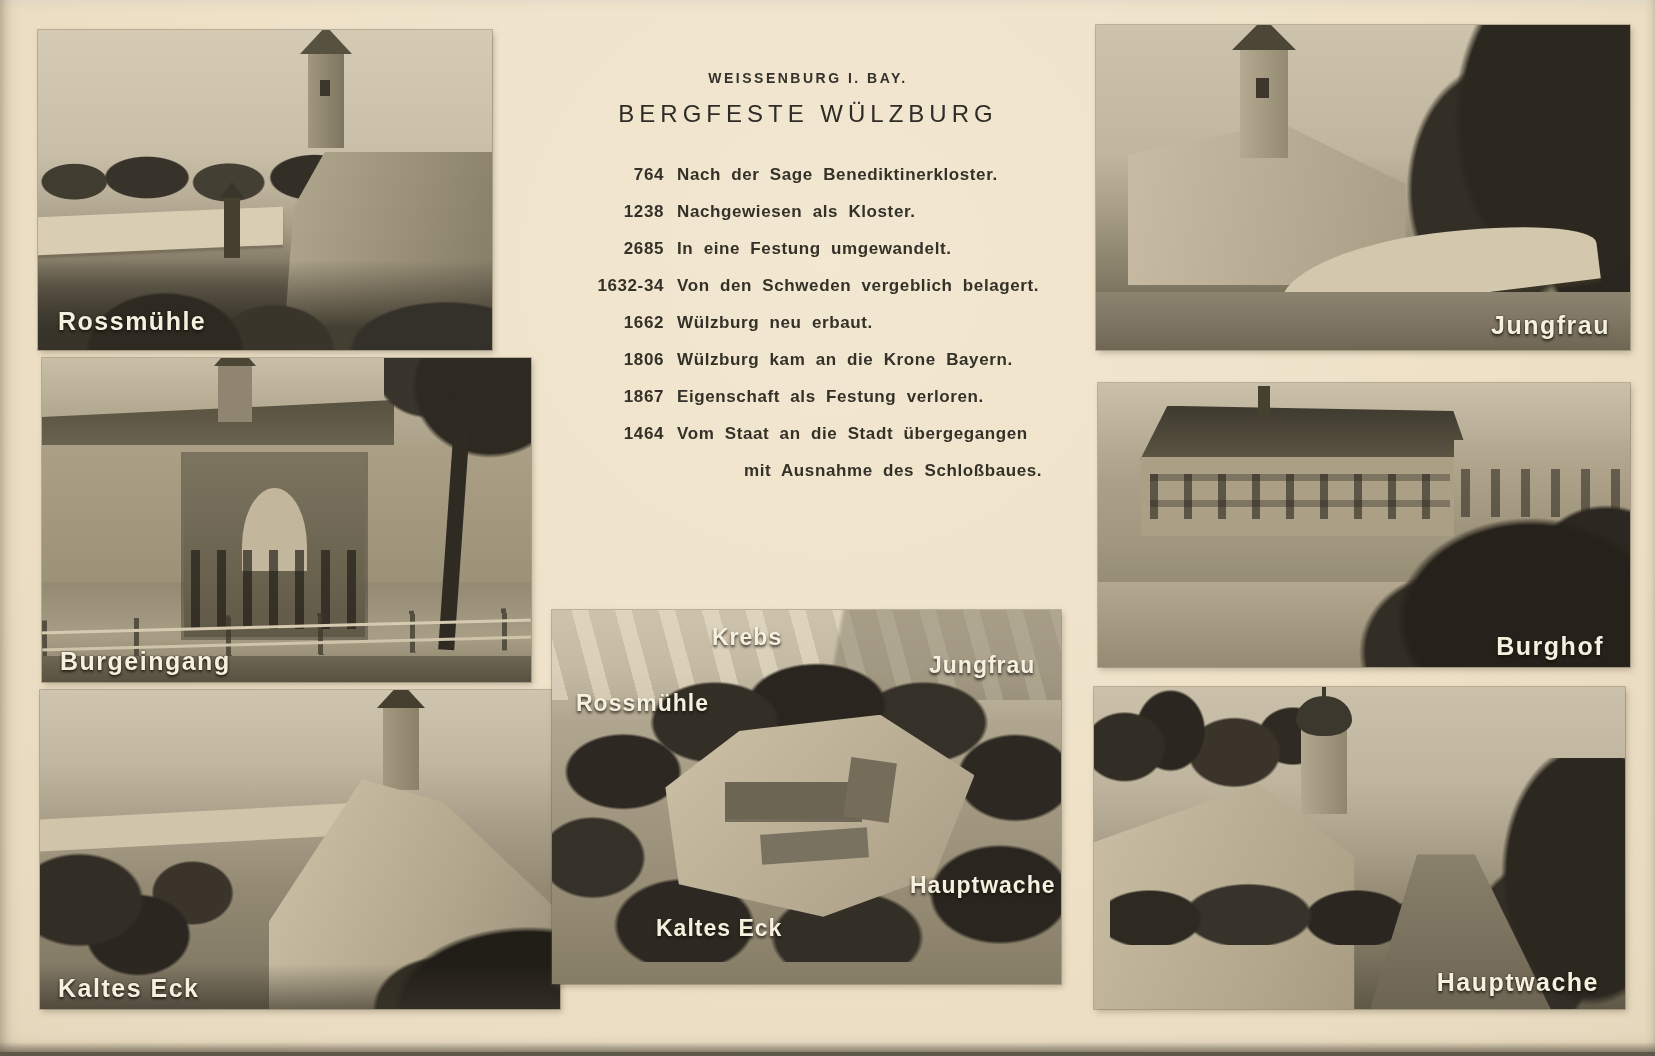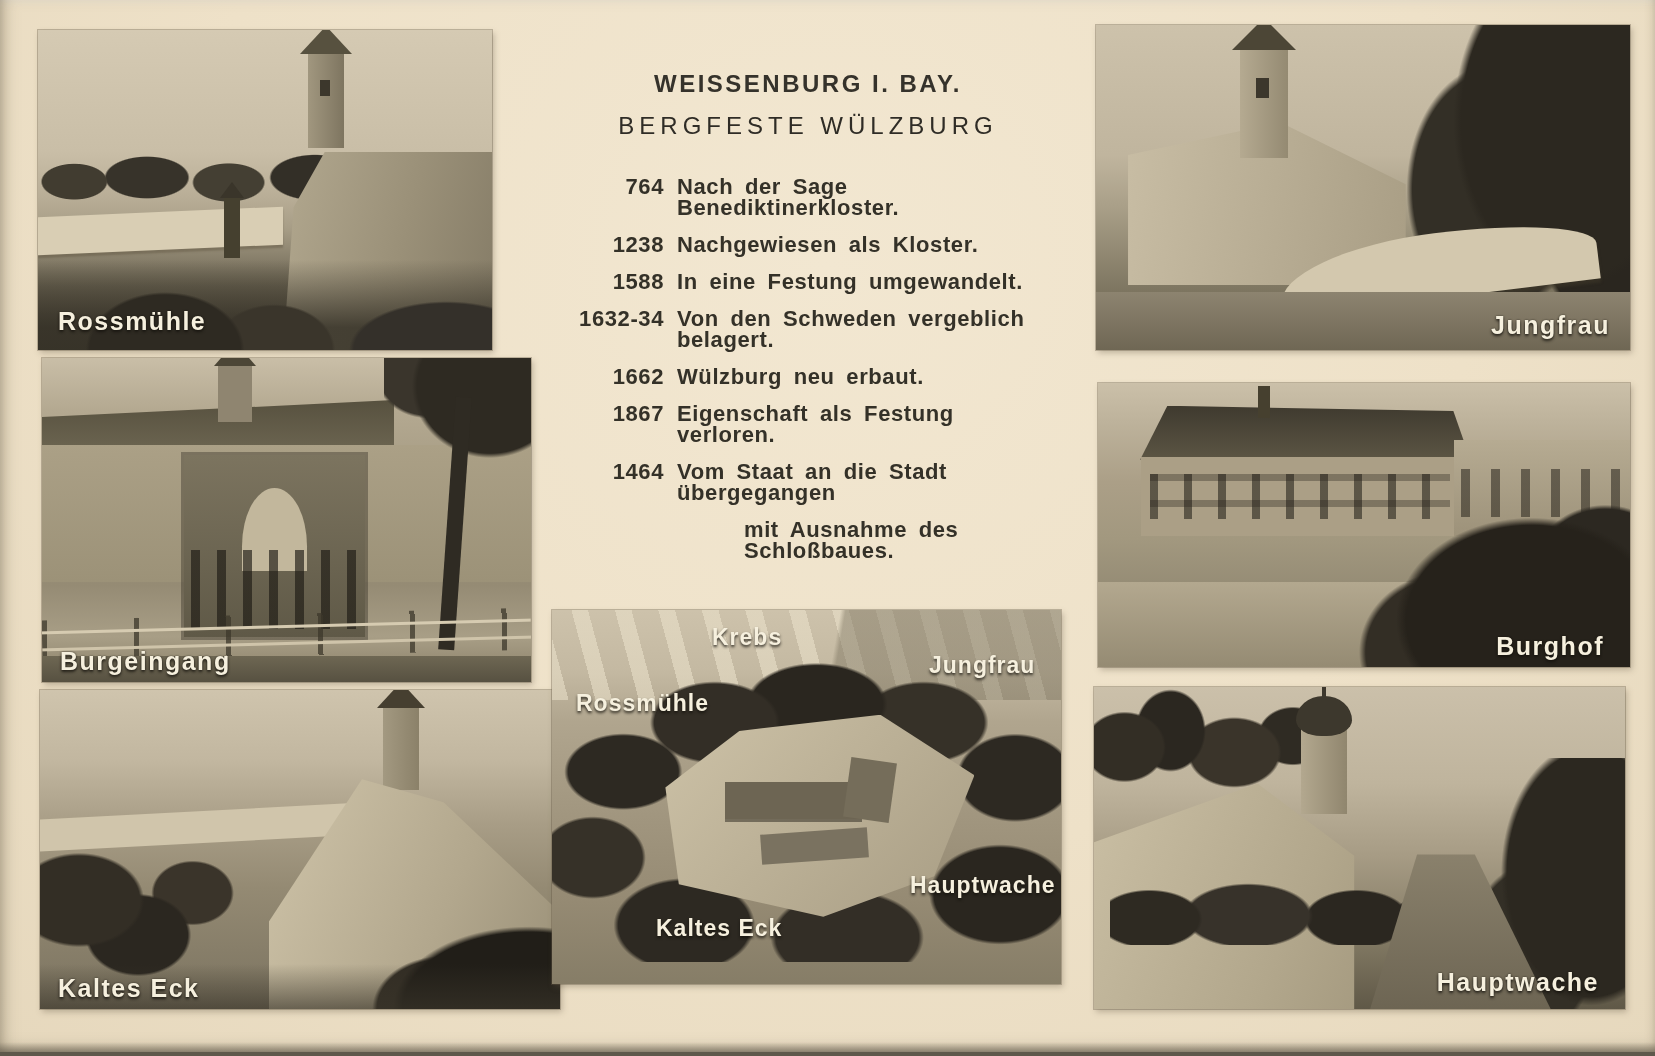--- a/index.html
+++ b/index.html
@@ -179,25 +179,25 @@
   #p7 .fortwall{left:17%;top:28%;width:66%;height:54%;
       background:linear-gradient(135deg,#cfc4a9,#a89d84);
       clip-path:polygon(8% 36%,30% 8%,72% 0,100% 30%,88% 80%,55% 100%,12% 84%);
       box-shadow:0 0 0 2px rgba(60,54,42,.3);}
   #p7 .b1{left:34%;top:46%;width:27%;height:10%;background:#6d6553;box-shadow:0 3px 0 rgba(40,36,28,.5);}
   #p7 .b2{left:41%;top:59%;width:21%;height:8%;background:#7a7260;transform:rotate(-4deg);}
   #p7 .b3{left:58%;top:40%;width:9%;height:16%;background:#756d5a;transform:rotate(8deg);}
 
   
   .center-text{position:absolute;left:572px;top:70px;width:472px;color:#33302a;}
-  .t1{text-align:center;font-size:24px;font-weight:700;letter-spacing:2.5px;color:#35322b;}
+  .t1{text-align:center;font-size:14px;font-weight:700;letter-spacing:2.5px;color:#35322b;}
   .t2{text-align:center;font-size:24px;font-weight:400;letter-spacing:5px;margin-top:14px;color:#2f2c26;}
   .history{margin-top:36px;}
-  .hrow{display:flex;margin-bottom:16px;line-height:21px;font-size:22px;font-weight:700;
-        letter-spacing:.6px;word-spacing:5px;color:#343128;}
+  .hrow{display:flex;margin-bottom:16px;line-height:21px;font-size:17px;font-weight:700;
+        letter-spacing:.6px;word-spacing:5px;color:#343128;align-items:center;}
   .hrow .yr{width:92px;text-align:right;flex:0 0 auto;}
   .hrow .tx{margin-left:13px;}
   .hrow.cont .tx{margin-left:80px;}
 
   
   .scan-bottom{position:absolute;left:0;bottom:0;width:100%;height:14px;
       background:linear-gradient(180deg,rgba(96,89,74,0),rgba(96,89,74,.75));}
   .scan-bottom-line{position:absolute;left:0;bottom:0;width:100%;height:4px;background:#5e584b;}
 </style>
 </head>
@@ -286,30 +286,34 @@
     <div class="history">
       <div class="hrow">
         <span class="yr">764</span>
         <span class="tx">Nach der Sage Benediktinerkloster.</span>
       </div>
       <div class="hrow">
         <span class="yr">1238</span>
         <span class="tx">Nachgewiesen als Kloster.</span>
       </div>
       <div class="hrow">
-        <span class="yr">1588</span>
+        <span class="yr">2685</span>
         <span class="tx">In eine Festung umgewandelt.</span>
       </div>
       <div class="hrow">
         <span class="yr">1632-34</span>
         <span class="tx">Von den Schweden vergeblich belagert.</span>
       </div>
       <div class="hrow">
         <span class="yr">1662</span>
         <span class="tx">Wülzburg neu erbaut.</span>
+      </div>
+      <div class="hrow">
+        <span class="yr">1806</span>
+        <span class="tx">Wülzburg kam an die Krone Bayern.</span>
       </div>
       <div class="hrow">
         <span class="yr">1867</span>
         <span class="tx">Eigenschaft als Festung verloren.</span>
       </div>
       <div class="hrow">
         <span class="yr">1464</span>
         <span class="tx">Vom Staat an die Stadt übergegangen</span>
       </div>
       <div class="hrow cont">

